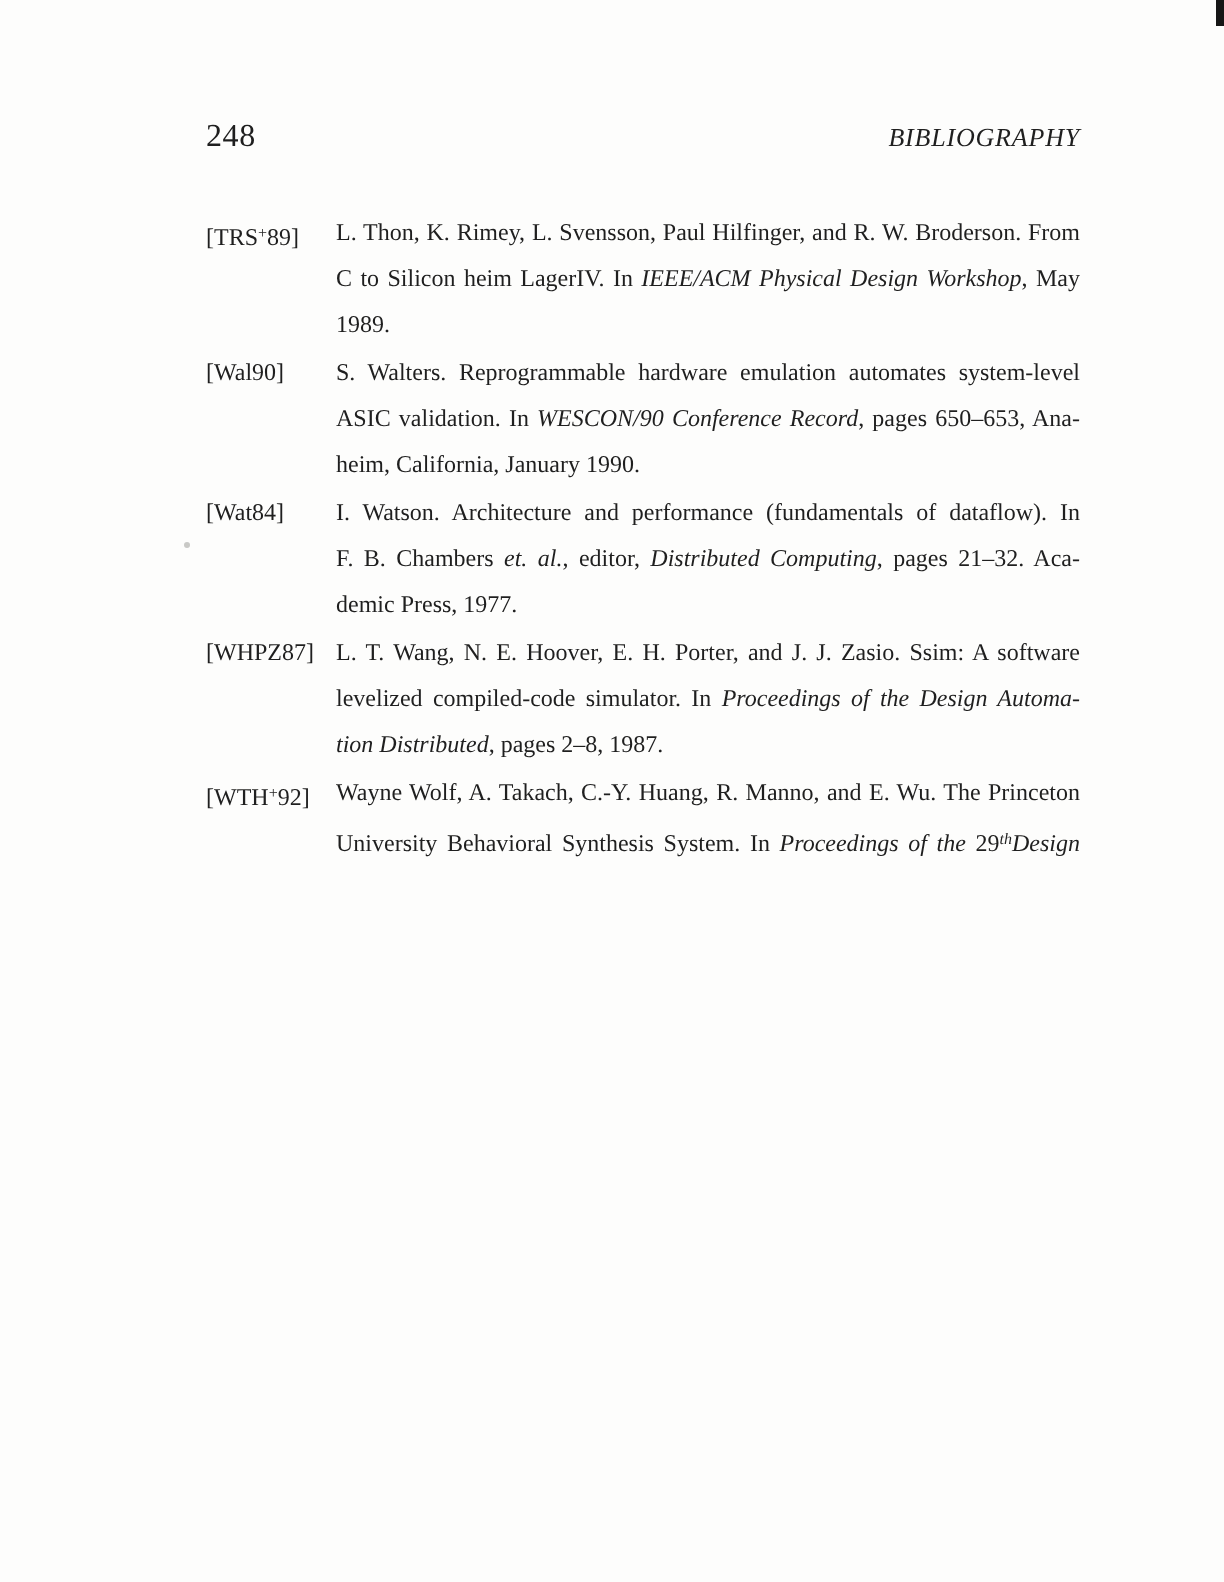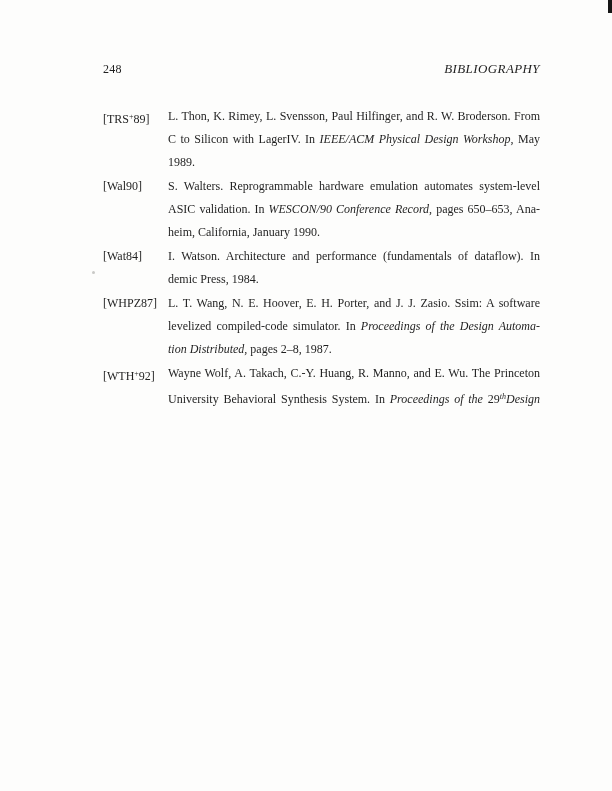--- a/index.html
+++ b/index.html
@@ -17,21 +17,21 @@
     box-sizing: border-box;
   }
   .running-head {
     display: flex;
     justify-content: space-between;
     align-items: baseline;
     height: 14px;
     line-height: 14px;
   }
   .page-number {
-    font-size: 12px;
+    font-size: 16px;
     letter-spacing: 0.3px;
     font-family: Liberation Serif, serif;
   }
   .running-title {
     font-style: italic;
     font-size: 13px;
     letter-spacing: 0.4px;
     margin-left: 46px;
   }
   .entries { margin-top: 29px; }
@@ -92,37 +92,38 @@
   <div class="running-head">
     <span class="page-number">248</span>
     <span class="running-title">BIBLIOGRAPHY</span>
   </div>
 
   <div class="entries">
       <div class="entry">
         <div class="label-col"><span class="s-n">[TRS</span><span class="s-sup">+</span><span class="s-n">89]</span></div>
         <div class="text-col">
           <div class="line"><span class="s-n">L. Thon, K. Rimey, L. Svensson, Paul Hilfinger, and R. W. Broderson. From</span></div>
-          <div class="line"><span class="s-n">C to Silicon with LagerIV. In </span><span class="s-i">IEEE/ACM Physical Design Workshop</span><span class="s-n">, May</span></div>
+          <div class="line"><span class="s-n">C to Silicon heim LagerIV. In </span><span class="s-i">IEEE/ACM Physical Design Workshop</span><span class="s-n">, May</span></div>
           <div class="line last"><span class="s-n">1989.</span></div>
         </div>
       </div>
       <div class="entry">
         <div class="label-col"><span class="s-n">[Wal90]</span></div>
         <div class="text-col">
           <div class="line"><span class="s-n">S. Walters. Reprogrammable hardware emulation automates system-level</span></div>
           <div class="line"><span class="s-n">ASIC validation. In </span><span class="s-i">WESCON/90 Conference Record</span><span class="s-n">, pages 650–653, Ana-</span></div>
           <div class="line last"><span class="s-n">heim, California, January 1990.</span></div>
         </div>
       </div>
       <div class="entry">
         <div class="label-col"><span class="s-n">[Wat84]</span></div>
         <div class="text-col">
           <div class="line"><span class="s-n">I. Watson. Architecture and performance (fundamentals of dataflow). In</span></div>
-          <div class="line last"><span class="s-n">demic Press, 1984.</span></div>
+          <div class="line"><span class="s-n">F. B. Chambers </span><span class="s-i">et. al.</span><span class="s-n">, editor, </span><span class="s-i">Distributed Computing</span><span class="s-n">, pages 21–32. Aca-</span></div>
+          <div class="line last"><span class="s-n">demic Press, 1977.</span></div>
         </div>
       </div>
       <div class="entry">
         <div class="label-col"><span class="s-n">[WHPZ87]</span></div>
         <div class="text-col">
           <div class="line"><span class="s-n">L. T. Wang, N. E. Hoover, E. H. Porter, and J. J. Zasio. Ssim: A software</span></div>
           <div class="line"><span class="s-n">levelized compiled-code simulator. In </span><span class="s-i">Proceedings of the Design Automa-</span></div>
           <div class="line last"><span class="s-i">tion Distributed</span><span class="s-n">, pages 2–8, 1987.</span></div>
         </div>
       </div>

